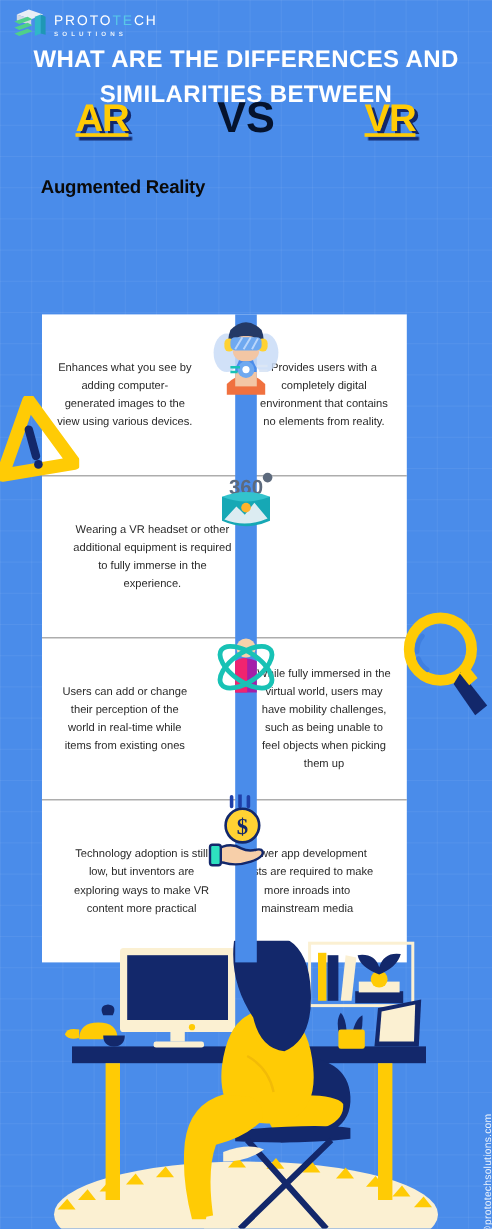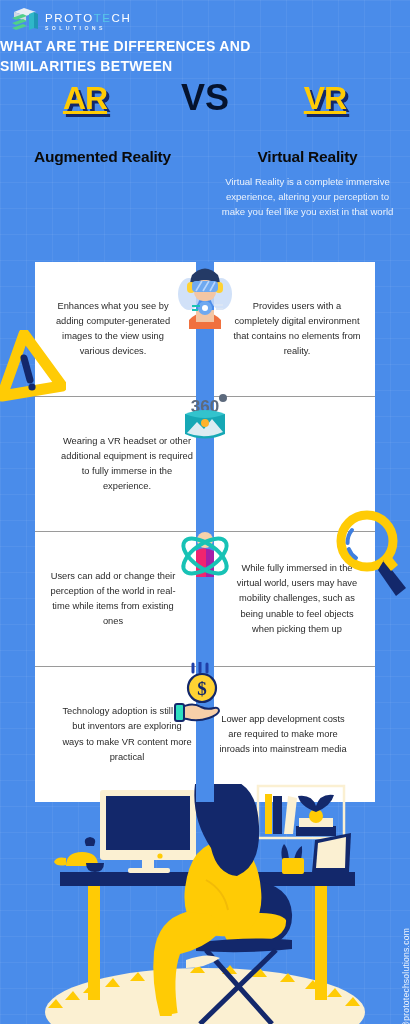--- a/index.html
+++ b/index.html
@@ -24,22 +24,22 @@
 
   
   #logo { position:absolute; left:10px; top:6px; display:flex; align-items:center; gap:5px; z-index:4; }
   #logo .lg-txt { line-height:1; }
   #logo .lg-name { font-size:11.5px; font-weight:normal; letter-spacing:1.6px; color:#fff; }
   #logo .lg-name i { font-style:normal; color:#58c8e8; }
   #logo .lg-sub { font-size:5.2px; font-weight:bold; letter-spacing:3.4px; color:#e8f1fb; margin-top:2px; }
 
   #headline {
     position:absolute; top:36px; left:0; width:410px;
-    color:#fff;
-    font-size:14px; font-weight:bold; letter-spacing:0.3px; line-height:1.45;
+    text-align:center; color:#fff;
+    font-size:20px; font-weight:bold; letter-spacing:0.3px; line-height:1.45;
     z-index:4;
   }
 
   #vsrow {
     position:absolute; top:80px; left:0; width:410px;
     display:flex; align-items:center; justify-content:center; gap:0;
     z-index:4;
   }
   .big {
     font-size:32px; font-weight:bold; letter-spacing:-1px;
@@ -55,21 +55,21 @@
   }
 
   
   #subs { position:absolute; top:148px; left:0; width:410px; display:flex; z-index:4; }
   .subcol { width:205px; padding:0 14px; text-align:center; }
   .subcol h2 { font-size:15.5px; color:#0a0a0a; font-weight:bold; letter-spacing:-0.2px; }
   .subcol p { margin-top:9px; font-size:9.6px; line-height:1.55; color:#eaf2fd; }
 
   
   #card {
-    position:absolute; left:35px; top:262px; width:340px; height:540px;
+    position:absolute; left:35px; top:262px; width:304px; height:540px;
     background:#ffffff; z-index:3;
   }
   .row { position:relative; height:135px; border-bottom:1px solid #9a9a9a; display:flex; }
   .row:last-child { border-bottom:none; }
   .cell {
     width:170px; display:flex; align-items:center; justify-content:center;
     padding:0 12px; text-align:center;
     font-size:9.3px; line-height:1.62; color:#2a2a2a;
   }
   .cell.left { padding-right:26px; }
@@ -138,24 +138,20 @@
 <div id="vsrow">
   <div class="big ar">AR</div>
   <div class="vsword">VS</div>
   <div class="big vr">VR</div>
 </div>
 
 <div id="subs">
   <div class="subcol">
     <h2>Augmented Reality</h2>
   </div>
-  <div class="subcol">
-    <h2>Virtual Reality</h2>
-    <p>Virtual Reality is a complete immersive experience, altering your perception to make you feel like you exist in that world</p>
-  </div>
 </div>
 
 <div id="card">
   <div class="row">
     <div class="cell left">Enhances what you see by adding computer-generated images to the view using various devices.</div>
     <div class="cell right">Provides users with a completely digital environment that contains no elements from reality.</div>
   </div>
   <div class="row">
     <div class="cell right">Wearing a VR headset or other additional equipment is required to fully immerse in the experience.</div>
   </div>

